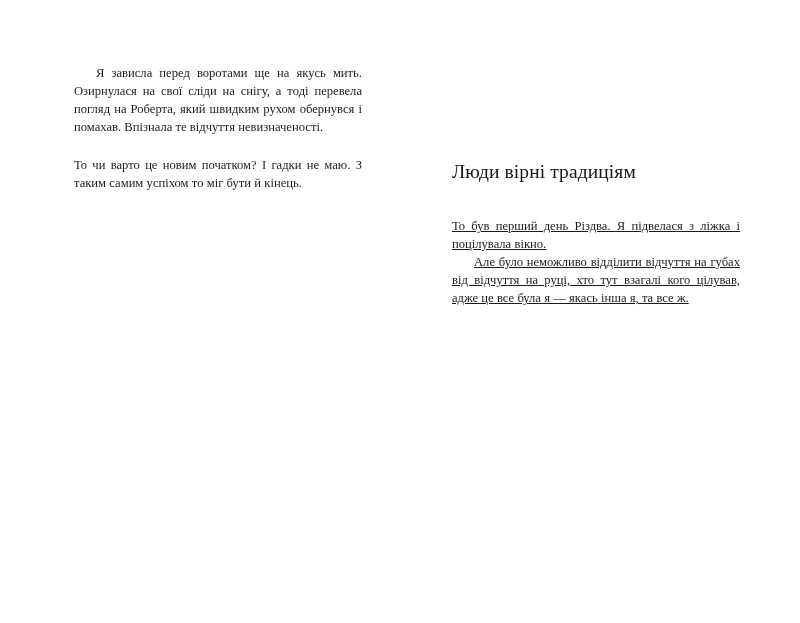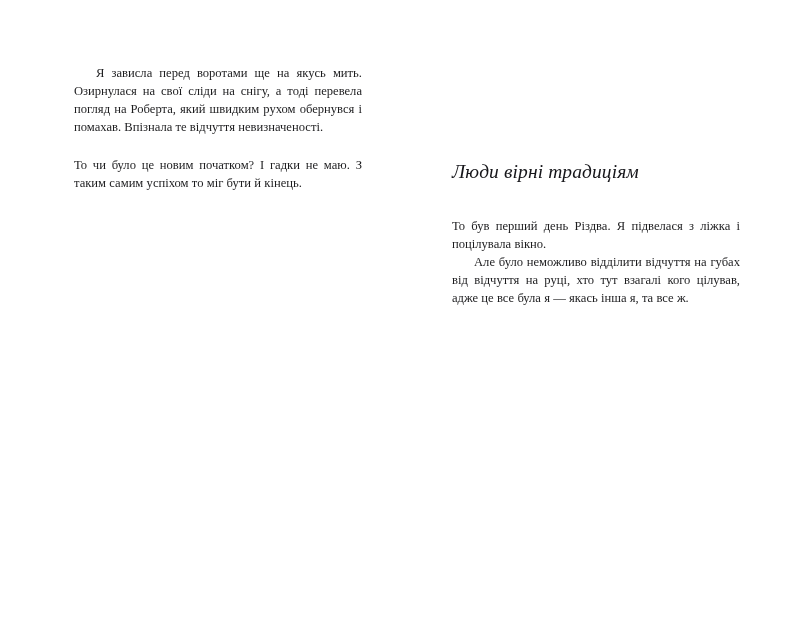--- a/index.html
+++ b/index.html
@@ -49,27 +49,27 @@
     position: absolute;
     left: 52px;
     top: 160px;
     width: 300px;
     font-size: 19.5px;
     font-weight: 400;
     letter-spacing: 0.1px;
     line-height: 1.25;
     color: #16161a;
     margin: 0;
-    font-style: italic;
   }
   .right-textblock {
     position: absolute;
     left: 52px;
     top: 217px;
     width: 288px;
+    text-decoration: underline;
   }
 
   
   p.para {
     margin: 0;
     font-size: 12.6px;
     line-height: 18px;
     text-align: justify;
     text-justify: inter-word;
     hyphens: manual;
@@ -84,21 +84,21 @@
   }
 </style>
 </head>
 <body>
 
 <div class="spread">
 
   <div class="page-left">
     <div class="left-textblock">
       <p class="para indent">Я зависла перед воротами ще на якусь мить. Озирнулася на свої сліди на снігу, а тоді перевела погляд на Роберта, який швидким рухом обернувся і помахав. Впізнала те відчуття невизначеності.</p>
-      <p class="para gap">То чи було це новим початком? І гадки не маю. З таким самим успіхом то міг бути й кінець.</p>
+      <p class="para gap">То чи варто це новим початком? І гадки не маю. З таким самим успіхом то міг бути й кінець.</p>
     </div>
   </div>
 
   <div class="page-right">
 
     <h1 class="chapter-title">Люди вірні традиціям</h1>
 
     <div class="right-textblock">
       <p class="para">То був перший день Різдва. Я підвелася з ліжка і поцілувала вікно.</p>
       <p class="para indent">Але було неможливо відділити відчуття на губах від відчуття на руці, хто тут взагалі кого цілував, адже це все була я — якась інша я, та все ж.</p>

